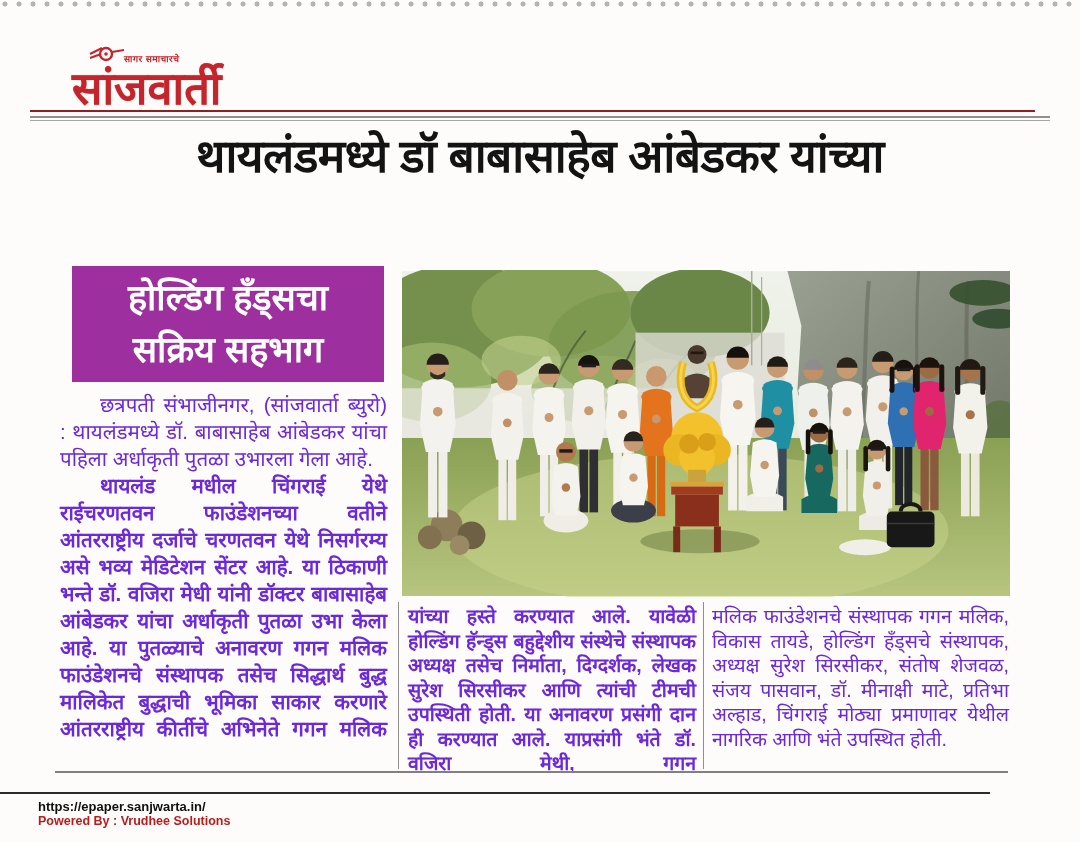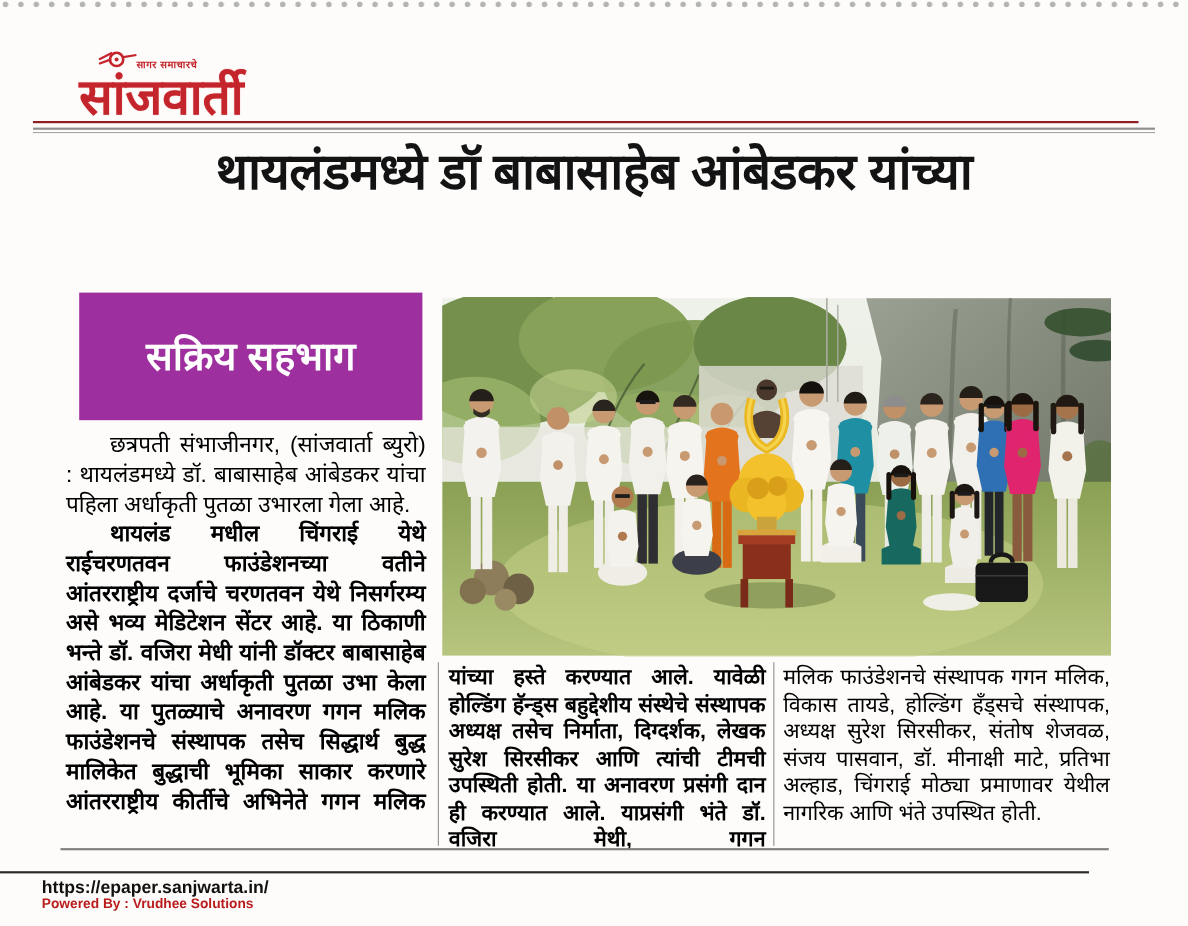--- a/index.html
+++ b/index.html
@@ -30,33 +30,33 @@
 
   
   .highlight{position:absolute;left:72px;top:266px;width:312px;height:116px;
     display:flex;flex-direction:column;justify-content:center;align-items:center;
     color:#ffffff;font-size:36px;font-weight:700;line-height:52px;text-align:center;}
 
   
   .photo{position:absolute;left:402px;top:270px;width:608px;height:327px;}
 
   
-  .bodycol{position:absolute;text-align:justify;color:#000000;}
+  .bodycol{position:absolute;text-align:justify;color:#6d28d9;}
   .col-left{left:60px;top:391px;width:327px;font-size:20.5px;line-height:27px;}
   .col-left p{margin:0;text-indent:40px;}
   .col-mid{left:408px;top:604px;width:288px;font-size:19.5px;line-height:24.5px;}
   .col-right{left:712px;top:604px;width:297px;font-size:19.5px;line-height:24.5px;}
   .cont{text-align-last:justify;font-weight:bold;}
   .vsep{position:absolute;width:1px;background:#8f8f8f;top:602px;height:167px;}
   .vsep1{left:398px;} .vsep2{left:703px;}
 
   
   .rule-article{position:absolute;left:55px;top:771px;width:953px;height:2px;background:#808080;}
   .rule-footer{position:absolute;left:0;top:792px;width:990px;height:2px;background:#2b2b2b;}
-  .footer-url{position:absolute;left:38px;top:799px;font-size:16px;font-weight:700;color:#101010;}
+  .footer-url{position:absolute;left:38px;top:799px;font-size:13px;font-weight:700;color:#101010;}
   .footer-powered{position:absolute;left:38px;top:814px;font-size:12.5px;font-weight:700;color:#b91c1c;}
 </style>
 </head>
 <body>
 
 <div id="page">
 
   <div class="dots"></div>
 
   <div class="logo-block">
@@ -73,20 +73,21 @@
 
 
   <div class="rule-red"></div>
   <div class="rule-gray"></div>
 
   <h1 class="headline" style="margin:0;">
     <span>थायलंडमध्ये डॉ बाबासाहेब आंबेडकर यांच्या</span>
   </h1>
 
   <div class="highlight" style="background:#9e2f9e;">
+    <span>होल्डिंग हँड्सचा</span>
     <span>सक्रिय सहभाग</span>
   </div>
 
   <svg class="photo" viewBox="0 0 612 327" role="img" aria-label="Group of about twenty dignitaries, most dressed in white with folded hands, a Buddhist monk in orange robes, gathered around a garlanded bust statue of Dr. Babasaheb Ambedkar placed on an ornate table with yellow marigold flowers, on a lawn with trees and a large rock face behind.">
     <defs>
       <linearGradient id="sky" x1="0" y1="0" x2="0" y2="1">
         <stop offset="0" stop-color="#eff2ea"></stop>
           <stop offset="1" stop-color="#dfe5d6"></stop>
       </linearGradient>
       <linearGradient id="grassG" x1="0" y1="0" x2="0" y2="1">

